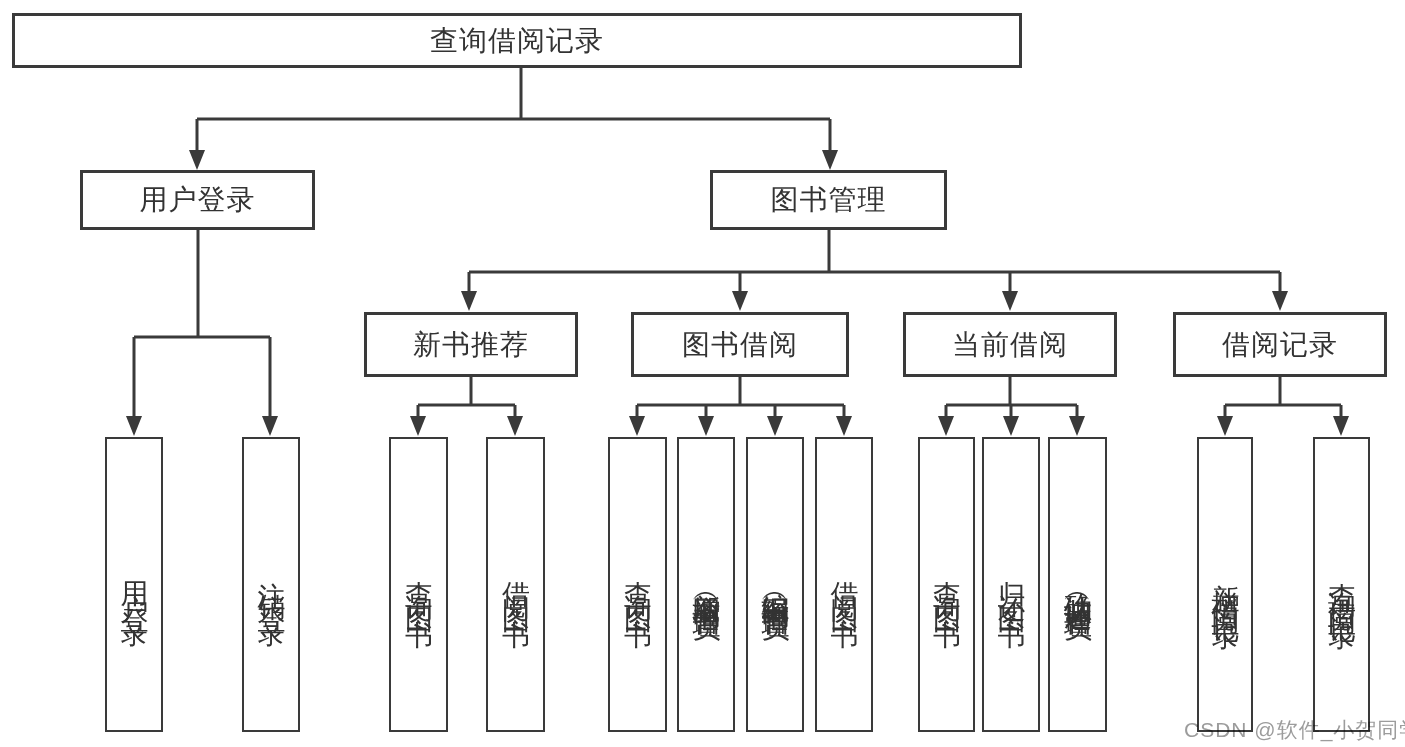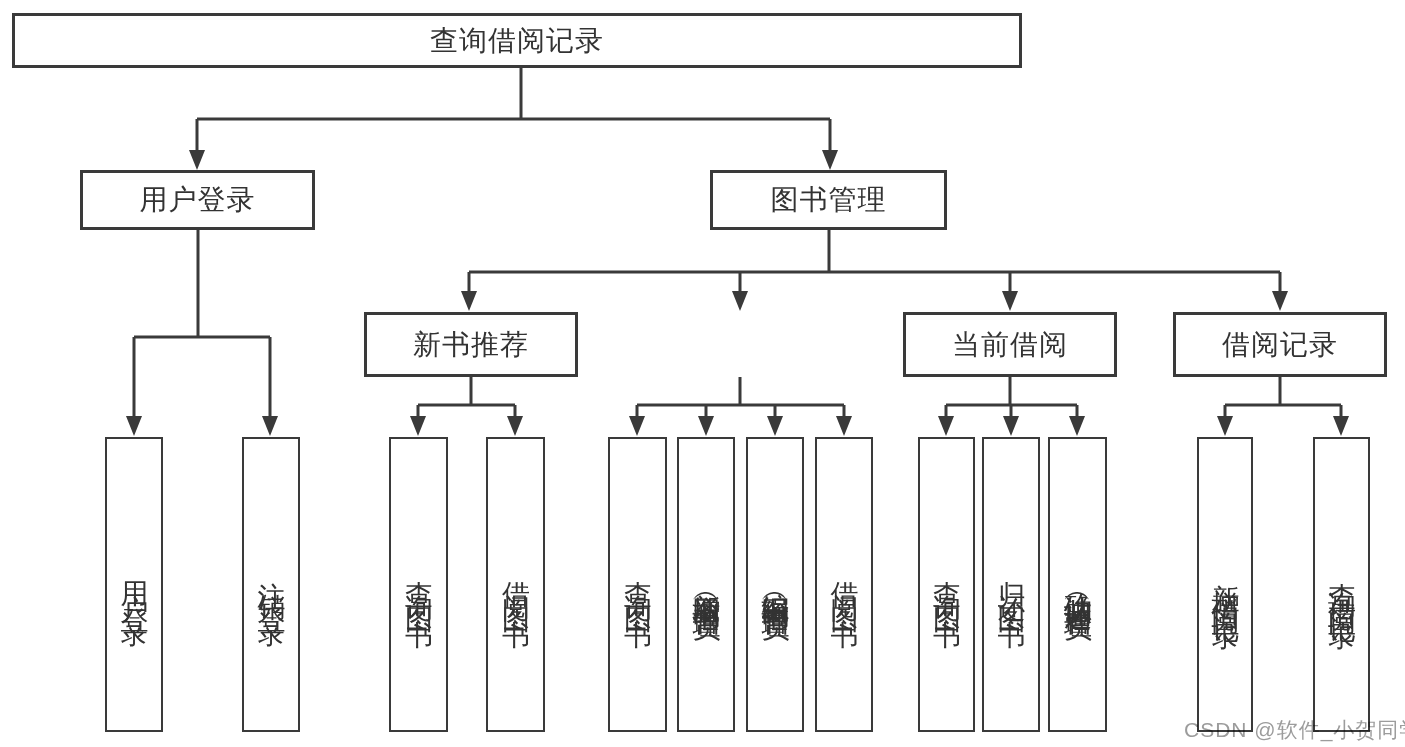--- a/index.html
+++ b/index.html
@@ -78,20 +78,23 @@
   <div class="box" style="left:80px;top:170px;width:235px;height:60px;">
     <span class="hlabel">用户登录</span>
   </div>
   <div class="box" style="left:710px;top:170px;width:237px;height:60px;">
     <span class="hlabel">图书管理</span>
   </div>
 
   <div class="box" style="left:364px;top:312px;width:214px;height:65px;">
     <span class="hlabel">新书推荐</span>
   </div>
+  <div class="box" style="left:631px;top:312px;width:218px;height:65px;">
+    <span class="hlabel">图书借阅</span>
+  </div>
   <div class="box" style="left:903px;top:312px;width:214px;height:65px;text-align:right;">
     <span class="hlabel">当前借阅</span>
   </div>
   <div class="box" style="left:1173px;top:312px;width:214px;height:65px;">
     <span class="hlabel">借阅记录</span>
   </div>
 
   <div class="box leaf" style="left:105px;top:437px;width:58px;height:295px;">
     <span class="vlabel v4">用户登录</span>
   </div>

